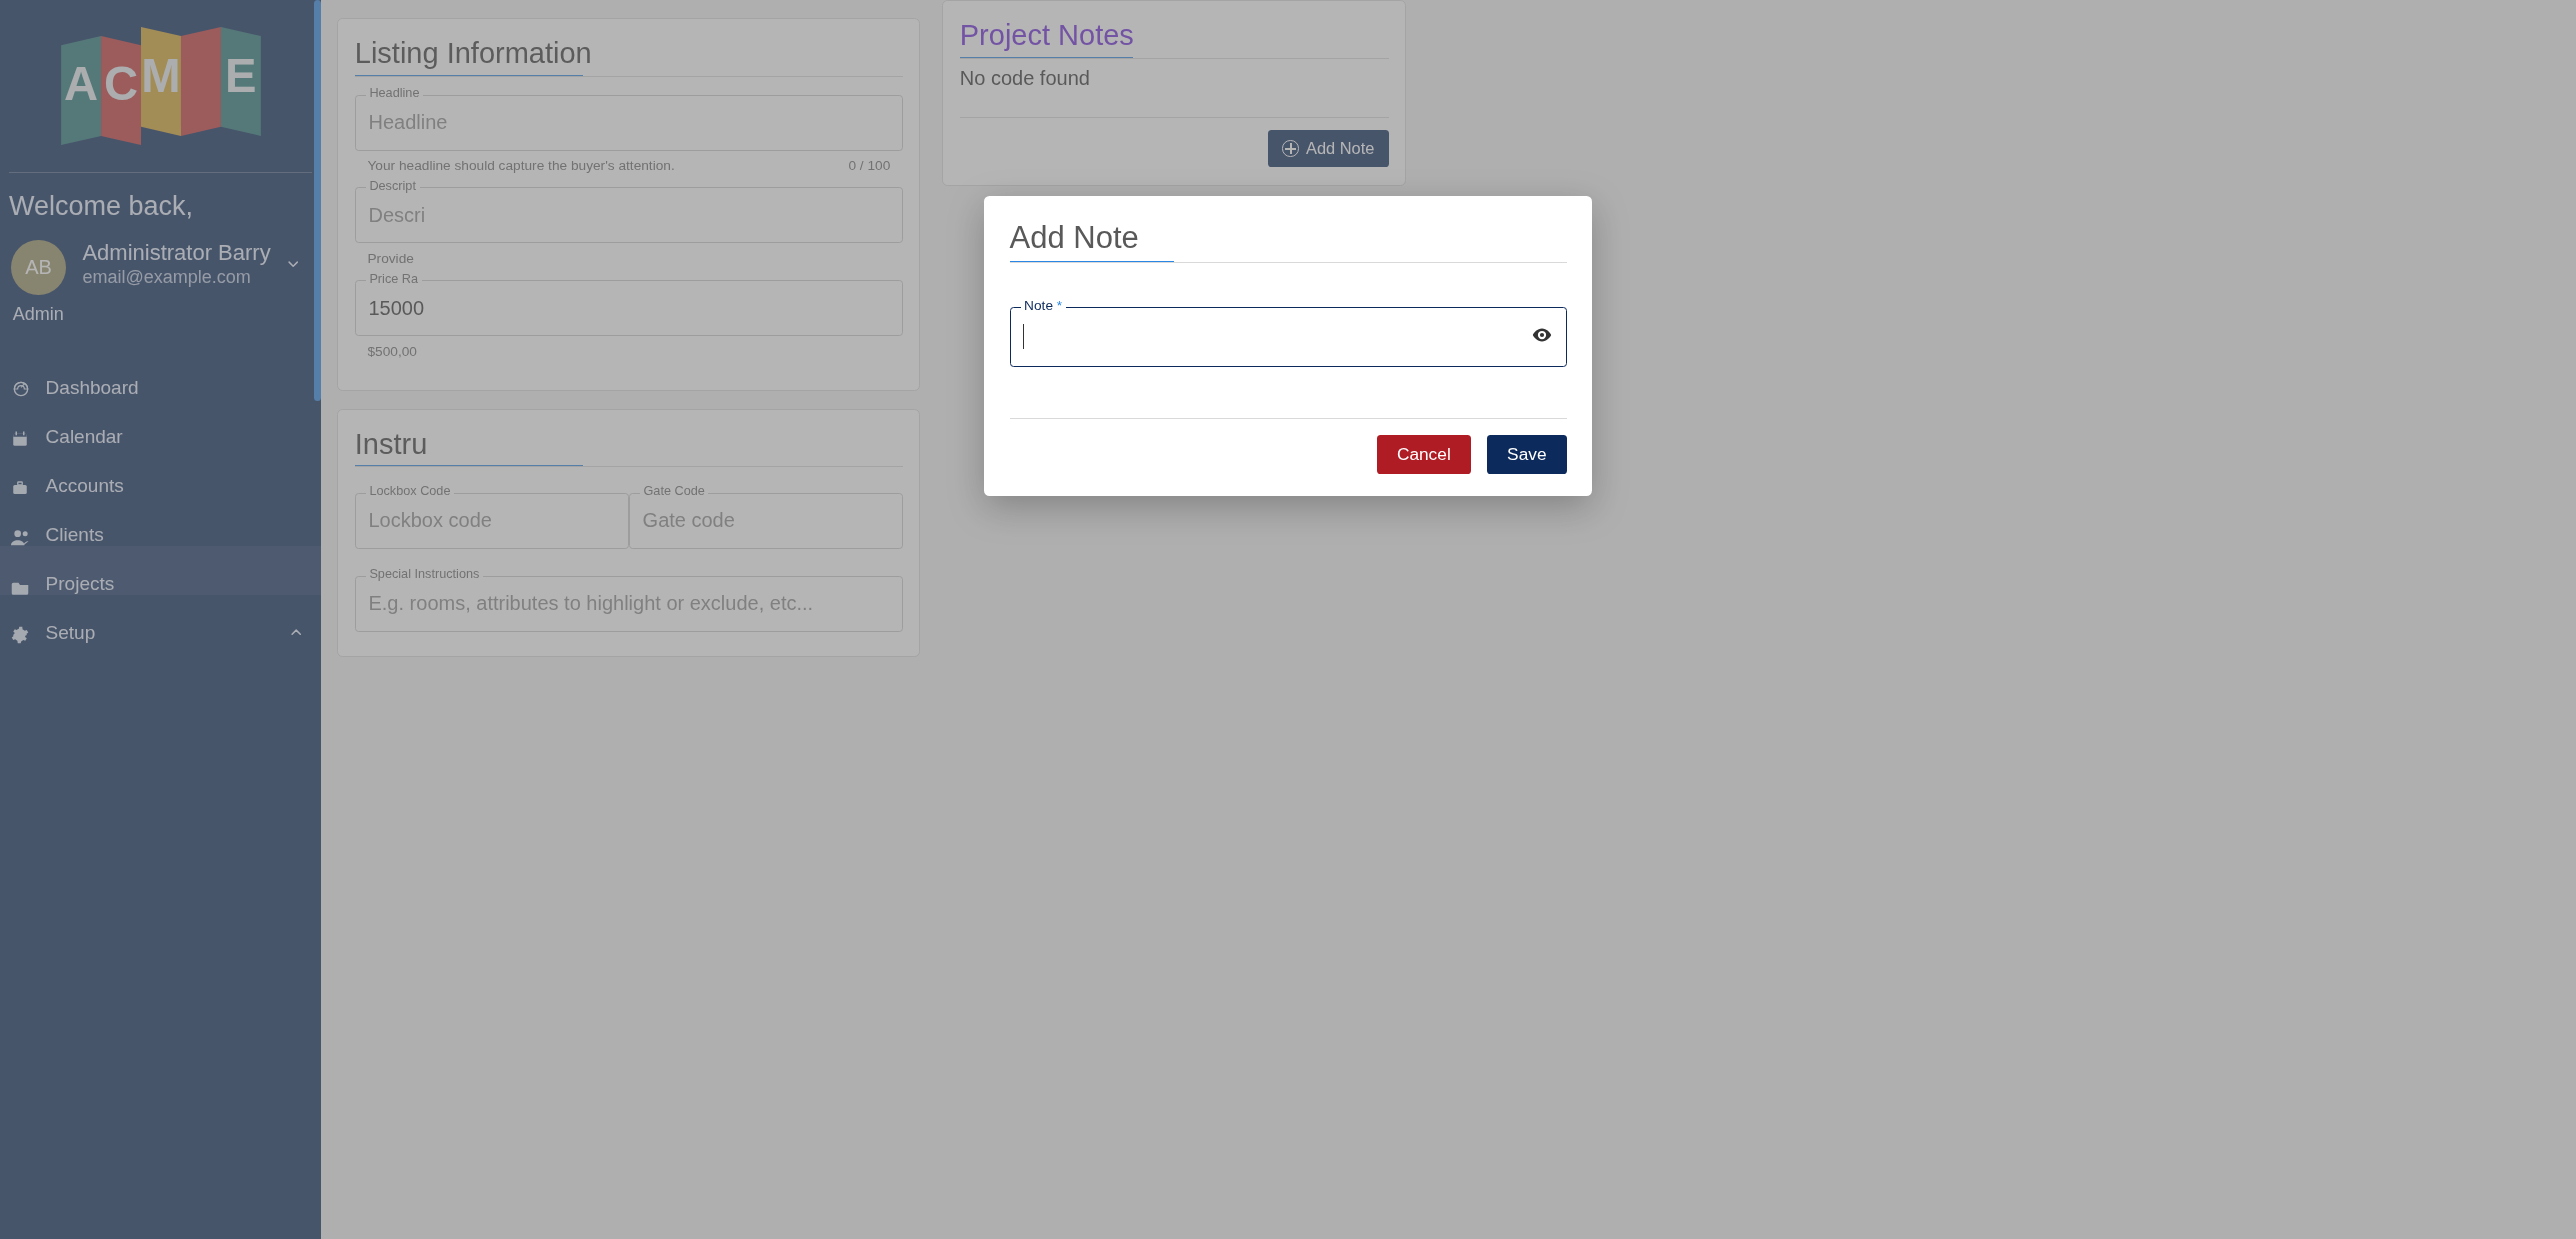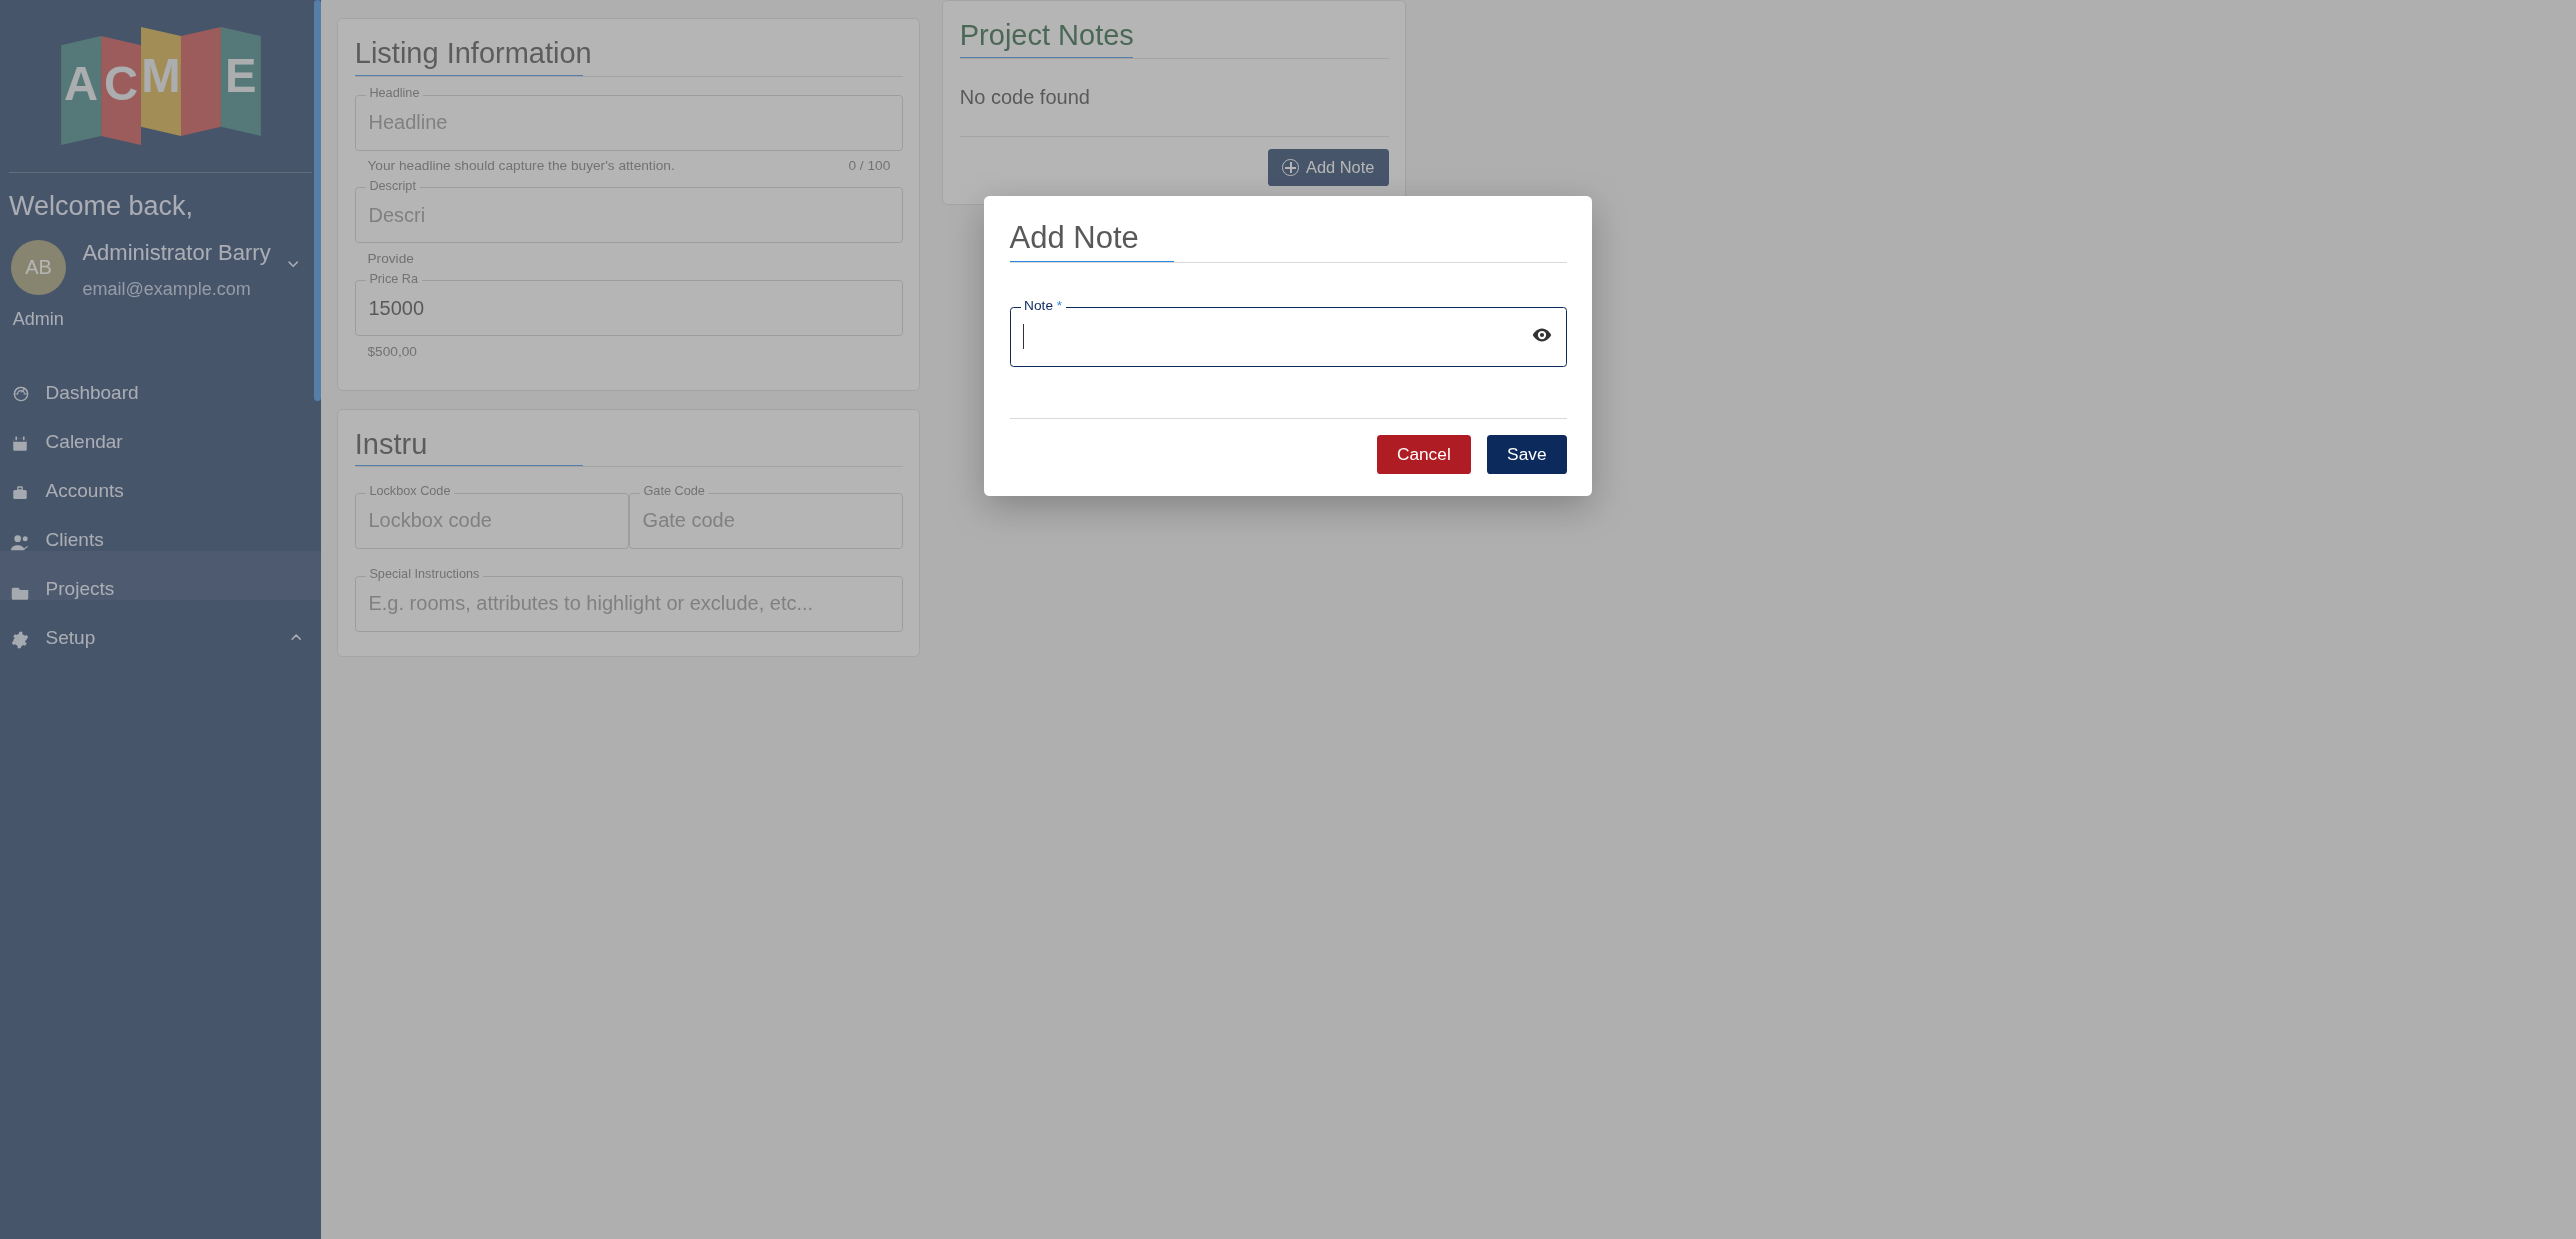--- a/index.html
+++ b/index.html
@@ -70,21 +70,21 @@
     display: flex;
     align-items: center;
     justify-content: center;
     font-size: 20px;
     font-weight: 400;
   }
   .user-text {
     margin-left: 16.4px;
   }
   .user-name { font-size: 22px; color: #e7eefb; }
-  .user-email { font-size: 18px; color: #b9c7de; margin-top: 13px; }
+  .user-email { font-size: 18px; color: #b9c7de; margin-top: 1px; }
   .user-chevron {
     position: absolute;
     right: 20px;
     top: 16.4px;
     color: #e7eefb;
     font-size: 16.4px;
   }
   .user-role {
     font-size: 18px;
     color: #e7eefb;
@@ -201,25 +201,25 @@
   
   .notes-card {
     background: #fff;
     border: 0.9px solid #d9d9d9;
     border-radius: 5.5px;
     padding: 9px 16.4px 18px 16.4px;
     margin-top: 0;
   }
   .notes-title {
     font-size: 29px;
-    color: #14532d;
+    color: #6d28d9;
     font-weight: 400;
     padding: 9px 0 5.5px 0;
     position: relative;
-    margin-bottom: 27px;
+    margin-bottom: 8px;
     border-bottom: 0.9px solid #d9d9d9;
   }
   .notes-title::after {
     content:"";
     position:absolute;
     left:0;
     bottom:-0.9px;
     width: 173px;
     height:1.8px;
     background:#2b87e4;

